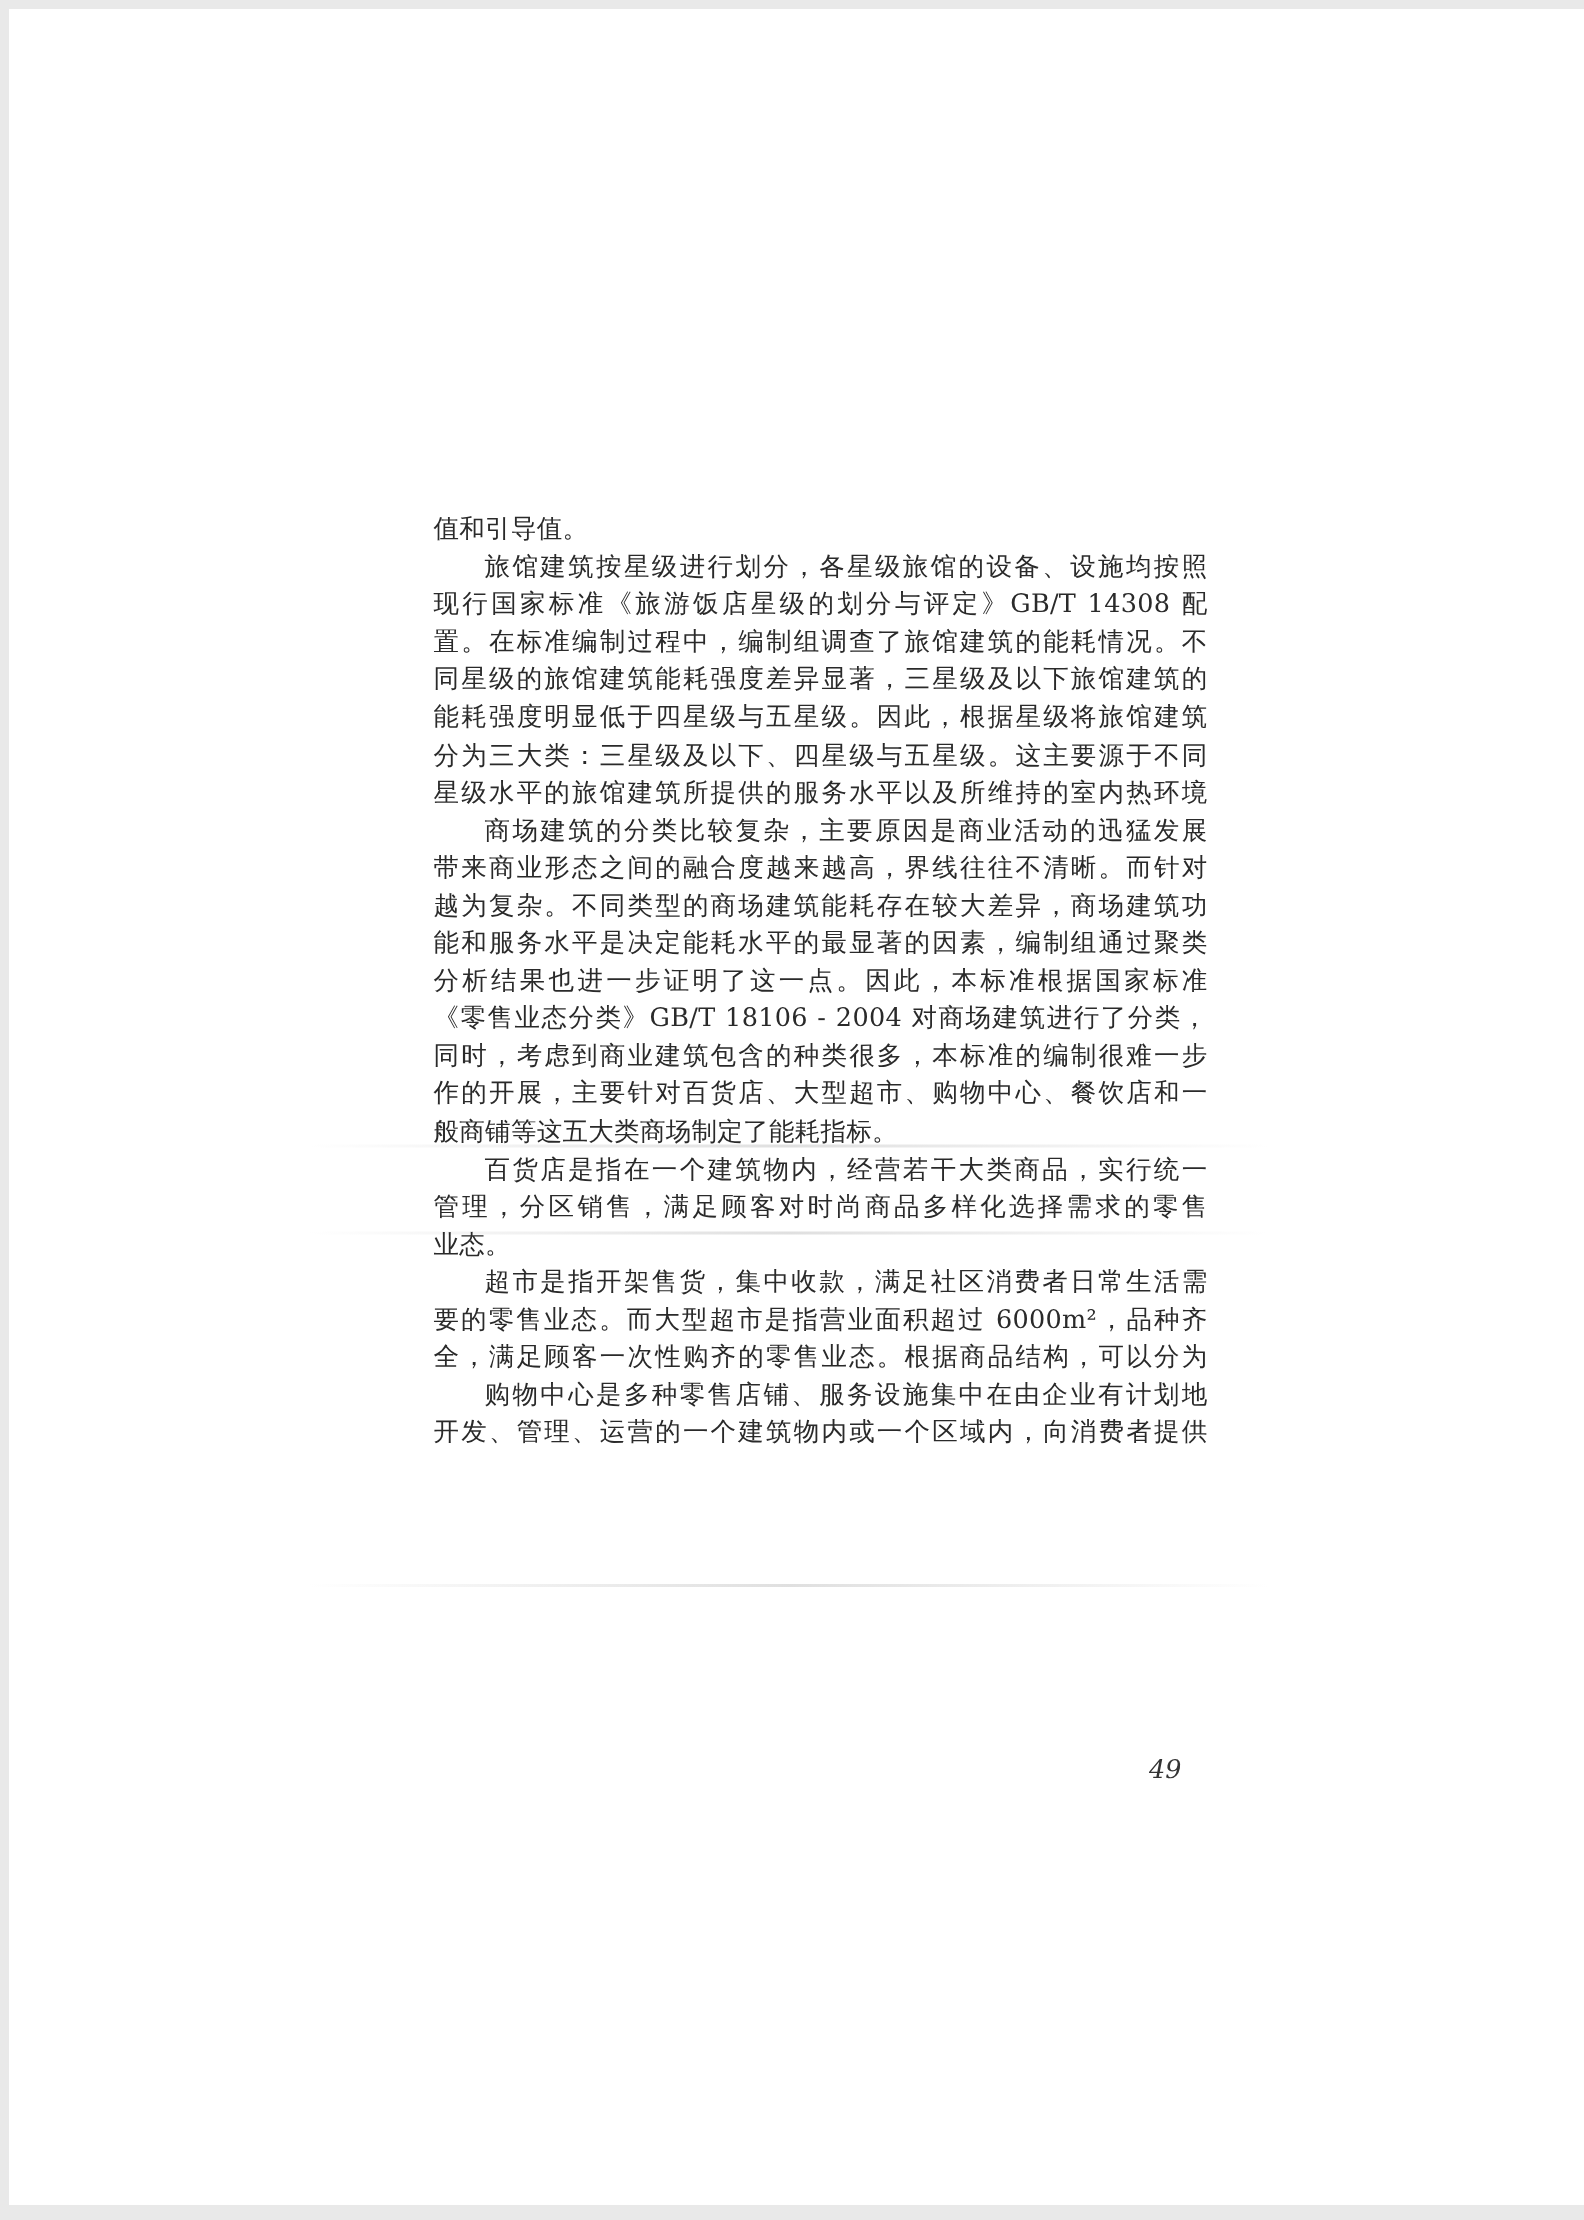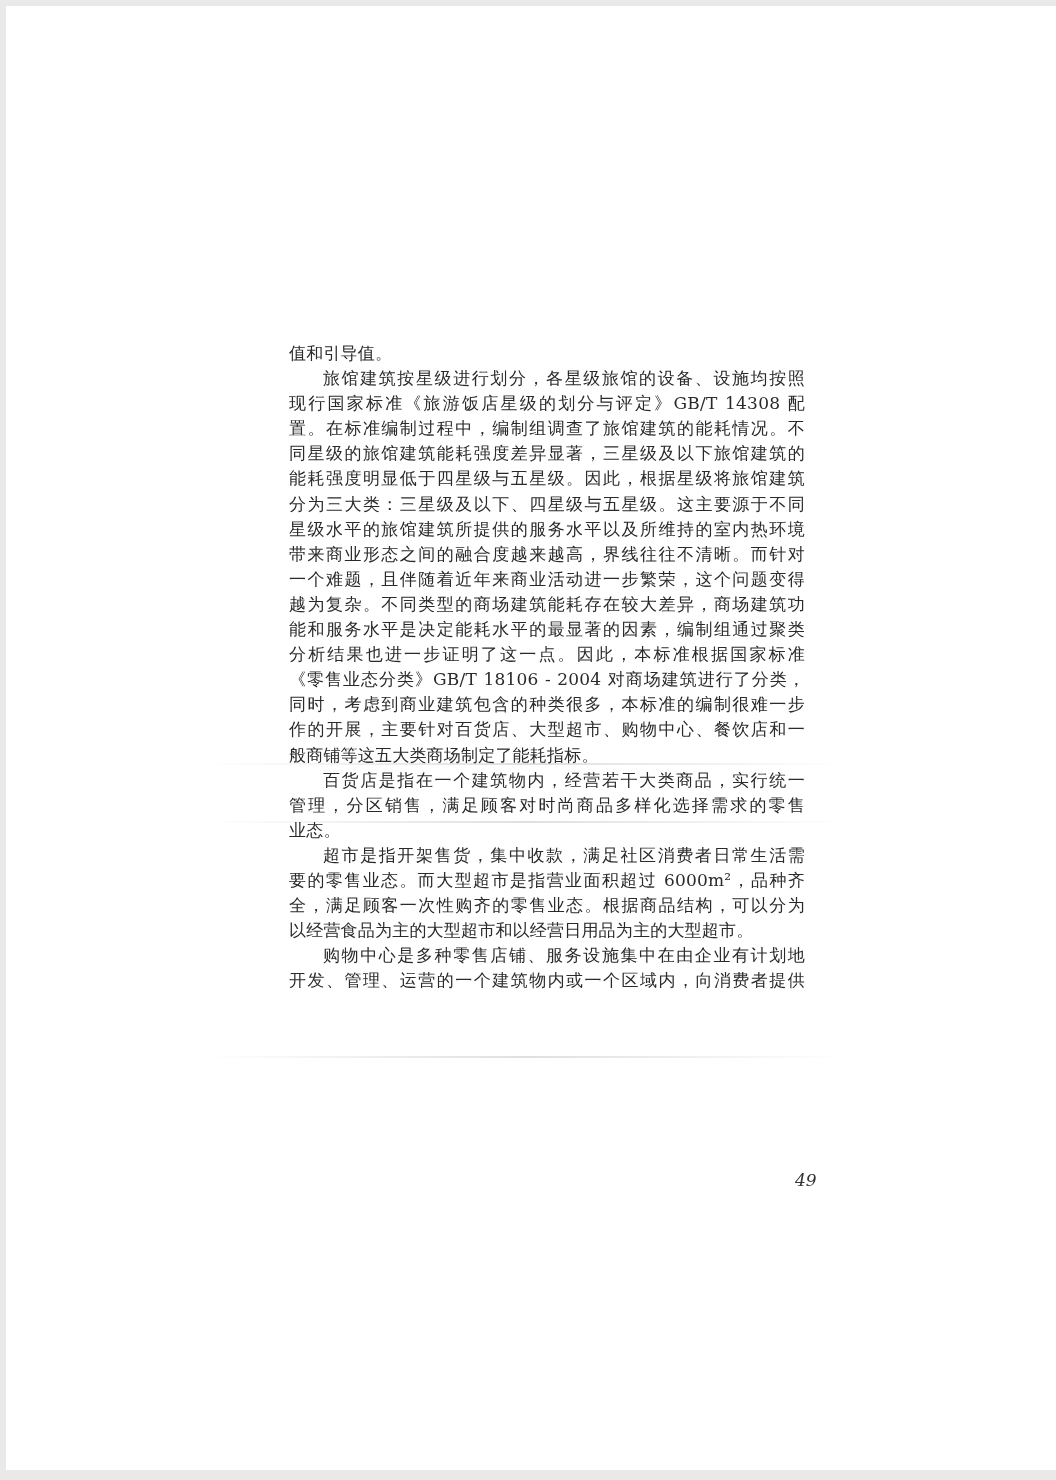--- a/index.html
+++ b/index.html
@@ -36,21 +36,20 @@
   }
   .line.last { text-align-last: left; }
   .line.indent { padding-left: 34px; }
   .page-number {
     position: absolute;
     left: 760px; top: 1164px;
     font-size: 17px;
     font-style: italic;
     color: #333;
     font-family: "DejaVu Serif", "Liberation Serif", serif;
-    margin-left: 29px;
   }
   .scan-line {
     position: absolute;
     height: 2px;
     background: linear-gradient(to right, rgba(200,200,200,0), rgba(210,210,210,0.7), rgba(200,200,200,0));
   }
 </style>
 </head>
 <body>
 
@@ -66,40 +65,39 @@
       <div>
         <span class="line indent">旅馆建筑按星级进行划分，各星级旅馆的设备、设施均按照</span>
         <span class="line">现行国家标准《旅游饭店星级的划分与评定》GB/T 14308 配</span>
         <span class="line">置。在标准编制过程中，编制组调查了旅馆建筑的能耗情况。不</span>
         <span class="line">同星级的旅馆建筑能耗强度差异显著，三星级及以下旅馆建筑的</span>
         <span class="line">能耗强度明显低于四星级与五星级。因此，根据星级将旅馆建筑</span>
         <span class="line">分为三大类：三星级及以下、四星级与五星级。这主要源于不同</span>
         <span class="line">星级水平的旅馆建筑所提供的服务水平以及所维持的室内热环境</span>
       </div>
       <div>
+        <span class="line indent">商场建筑的分类比较复杂，主要原因是商业活动的迅猛发展</span>
         <span class="line">带来商业形态之间的融合度越来越高，界线往往不清晰。而针对</span>
-        <span class="line">一个难题，且伴随着近年来商业活动进一步繁荣，这个问题变得</span>
         <span class="line">越为复杂。不同类型的商场建筑能耗存在较大差异，商场建筑功</span>
         <span class="line">能和服务水平是决定能耗水平的最显著的因素，编制组通过聚类</span>
         <span class="line">分析结果也进一步证明了这一点。因此，本标准根据国家标准</span>
         <span class="line">《零售业态分类》GB/T 18106 - 2004 对商场建筑进行了分类，</span>
         <span class="line">同时，考虑到商业建筑包含的种类很多，本标准的编制很难一步</span>
         <span class="line">作的开展，主要针对百货店、大型超市、购物中心、餐饮店和一</span>
         <span class="line last">般商铺等这五大类商场制定了能耗指标。</span>
       </div>
       <div>
         <span class="line indent">百货店是指在一个建筑物内，经营若干大类商品，实行统一</span>
         <span class="line">管理，分区销售，满足顾客对时尚商品多样化选择需求的零售</span>
         <span class="line last">业态。</span>
       </div>
       <div>
         <span class="line indent">超市是指开架售货，集中收款，满足社区消费者日常生活需</span>
         <span class="line">要的零售业态。而大型超市是指营业面积超过 6000m²，品种齐</span>
         <span class="line">全，满足顾客一次性购齐的零售业态。根据商品结构，可以分为</span>
-        <span class="line last">以经营食品为主的大型超市和以经营日用品为主的大型超市。</span>
       </div>
       <div>
         <span class="line indent">购物中心是多种零售店铺、服务设施集中在由企业有计划地</span>
         <span class="line">开发、管理、运营的一个建筑物内或一个区域内，向消费者提供</span>
       </div>
     </div>
 
   <div class="page-number">49</div>
 </div>
 

